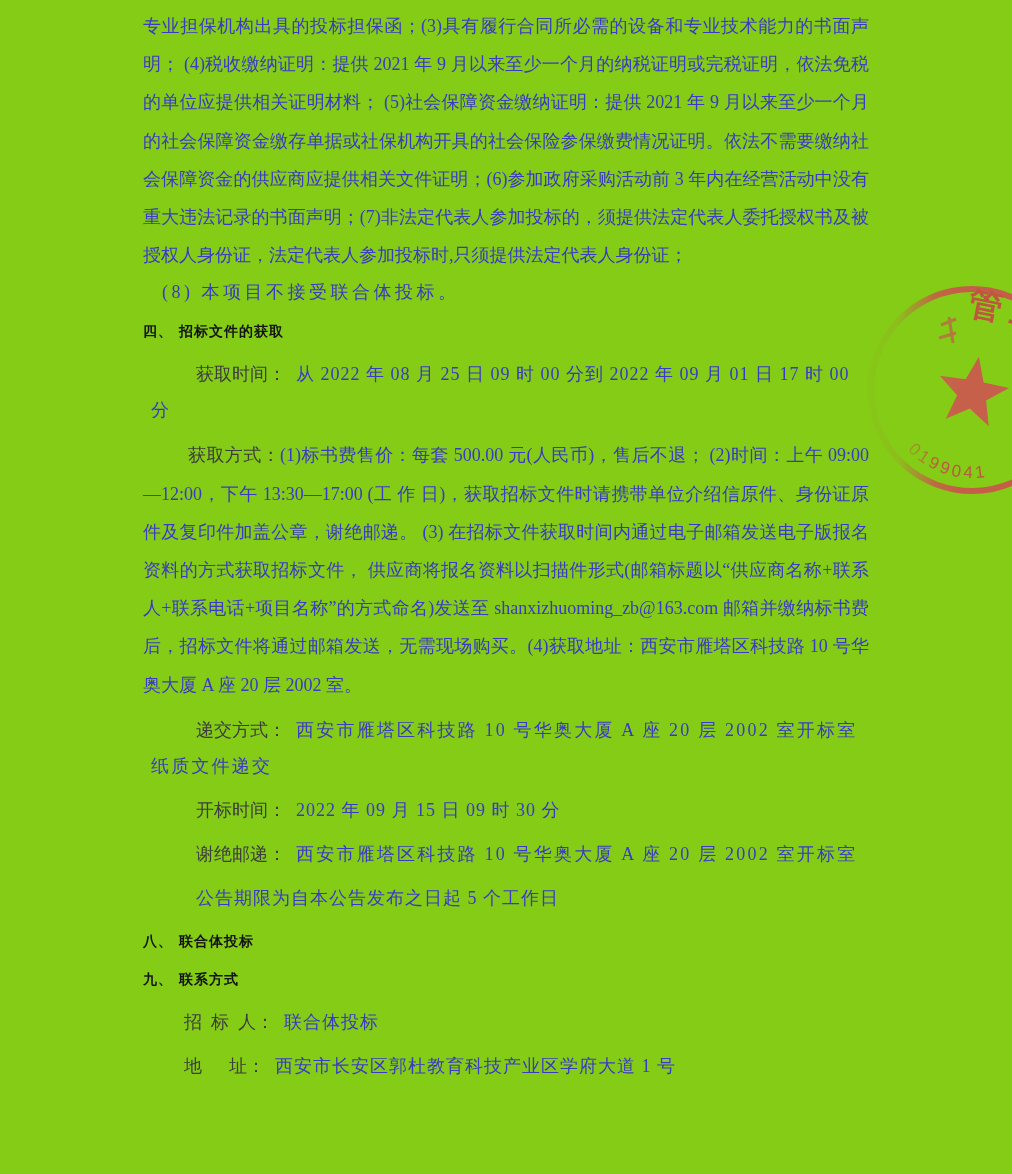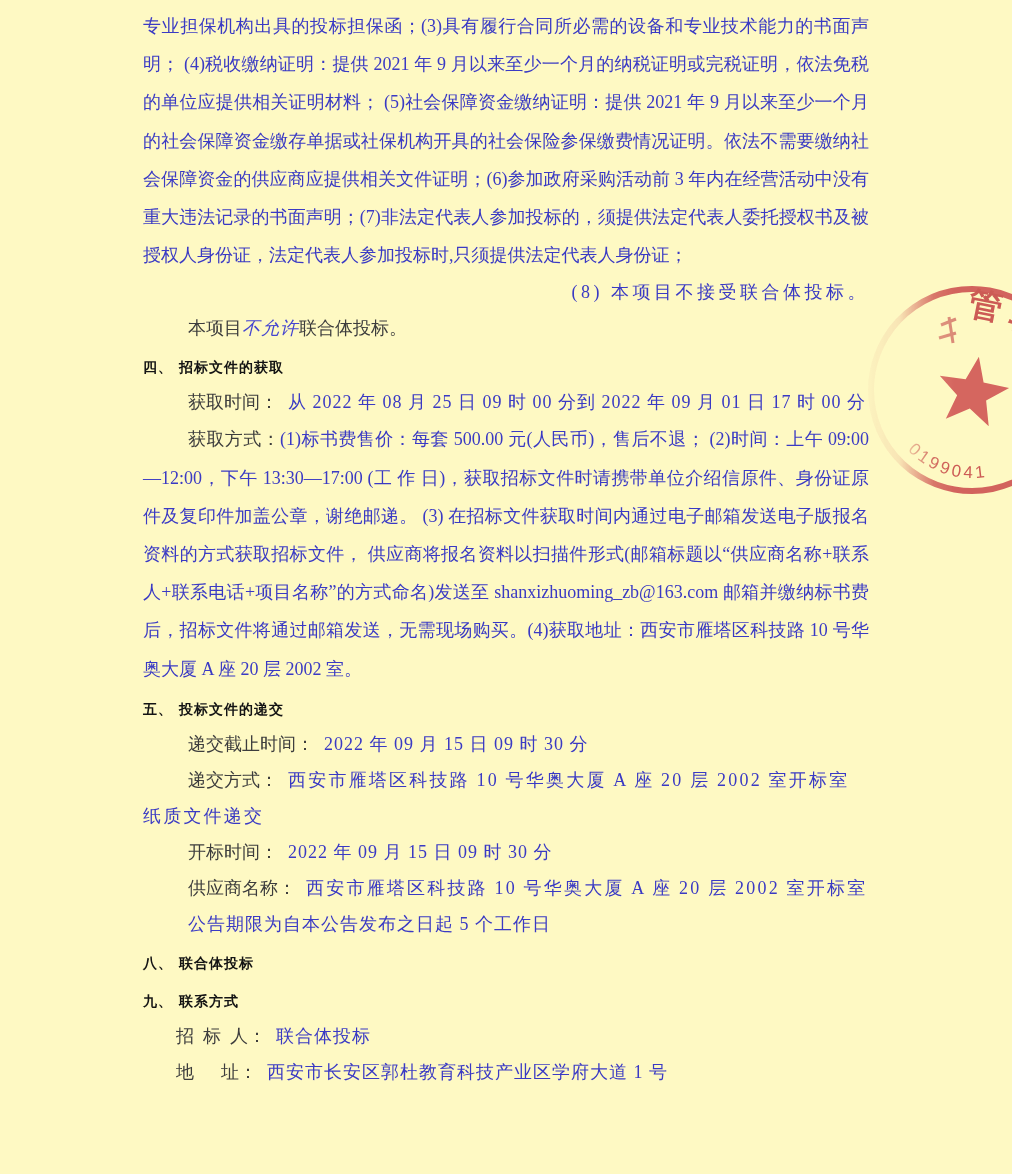--- a/index.html
+++ b/index.html
@@ -3,79 +3,75 @@
 <meta charset="utf-8">
 <style>
   html,body{margin:0;padding:0;}
   body{
     width:1012px;height:1174px;
     background:#ffffff;
     overflow:hidden;
     position:relative;
     font-family:"Liberation Serif","DejaVu Serif",serif;
   }
-  .page{position:absolute;inset:0;background:#fef9c3;text-decoration:underline;}
+  .page{position:absolute;inset:0;background:#84cc16;text-decoration:underline;}
   .content{
     position:absolute;left:143px;top:0;width:726px;
     font-size:18px;color:#3d3d3d;
   }
   .blue{color:#3a3ac4;}
   .dark{color:#3d3d3d;}
   .para{
     margin:0;text-align:justify;text-align-last:left;
     line-height:38.2px;word-break:break-all;
   }
   .para.first{padding-top:7px;}
   .para.indent2{text-indent:45px;}
   .clause8{
     margin:0;line-height:36px;text-indent:19px;
     letter-spacing:3.5px;
-    text-align:right;
   }
   .joint-note{margin:0;line-height:36px;text-indent:45px;}
   .joint-note .em{font-style:italic;color:#4545d0;letter-spacing:1px;}
   h2{
     font-family:"Liberation Sans","DejaVu Sans",sans-serif;
     font-size:14px;font-weight:bold;color:#141414;
     margin:4px 0 0 0;line-height:34px;letter-spacing:1px;
   }
   h2 .h-num{margin-right:6px;}
-  .item{margin:0;line-height:36px;text-indent:45px;word-break:break-all;}
+  .item{margin:8px;line-height:36px;text-indent:45px;word-break:break-all;}
   .item .label{white-space:pre-wrap;color:#3d3d3d;}
   .item .val{color:#3a3ac4;letter-spacing:1px;}
   .item .val.ls2{letter-spacing:2.2px;}
   .item.small-indent{text-indent:33px;}
   .item .gap{display:inline-block;width:10px;}
   .stamp{
     position:absolute;left:855px;top:265px;width:157px;height:255px;
     pointer-events:none;
   }
 </style>
 </head>
 <body>
 
 <div class="page">
   <div class="content">
 
     <p class="para first blue">专业担保机构出具的投标担保函；(3)具有履行合同所必需的设备和专业技术能力的书面声明； (4)税收缴纳证明：提供 2021 年 9 月以来至少一个月的纳税证明或完税证明，依法免税的单位应提供相关证明材料； (5)社会保障资金缴纳证明：提供 2021 年 9 月以来至少一个月的社会保障资金缴存单据或社保机构开具的社会保险参保缴费情况证明。依法不需要缴纳社会保障资金的供应商应提供相关文件证明；(6)参加政府采购活动前 3 年内在经营活动中没有重大违法记录的书面声明；(7)非法定代表人参加投标的，须提供法定代表人委托授权书及被授权人身份证，法定代表人参加投标时,只须提供法定代表人身份证；</p>
 
     <p class="clause8 blue">(8) 本项目不接受联合体投标。</p>
 
-    <p class="joint-note"><span class="dark">本项目</span><span class="em blue">不允许</span><span class="dark">联合体投标。</span></p>
 
     <h2><span class="h-num">四、</span><span>招标文件的获取</span></h2>
     <p class="item"><span class="label">获取时间：</span><span class="gap"></span><span class="val">从 2022 年 08 月 25 日 09 时 00 分到 2022 年 09 月 01 日 17 时 00 分</span></p>
     <p class="para indent2"><span class="label dark">获取方式：</span><span class="gap"></span><span class="val blue">(1)标书费售价：每套 500.00 元(人民币)，售后不退； (2)时间：上午 09:00—12:00，下午 13:30—17:00 (工 作 日)，获取招标文件时请携带单位介绍信原件、身份证原件及复印件加盖公章，谢绝邮递。 (3) 在招标文件获取时间内通过电子邮箱发送电子版报名资料的方式获取招标文件， 供应商将报名资料以扫描件形式(邮箱标题以“供应商名称+联系人+联系电话+项目名称”的方式命名)发送至 shanxizhuoming_zb@163.com 邮箱并缴纳标书费后，招标文件将通过邮箱发送，无需现场购买。(4)获取地址：西安市雁塔区科技路 10 号华奥大厦 A 座 20 层 2002 室。</span></p>
 
-    <h2><span class="h-num">五、</span><span>投标文件的递交</span></h2>
-    <p class="item"><span class="label">递交截止时间：</span><span class="gap"></span><span class="val">2022 年 09 月 15 日 09 时 30 分</span></p>
     <p class="item"><span class="label">递交方式：</span><span class="gap"></span><span class="val ls2">西安市雁塔区科技路 10 号华奥大厦 A 座 20 层 2002 室开标室纸质文件递交</span></p>
 
     <p class="item"><span class="label">开标时间：</span><span class="gap"></span><span class="val">2022 年 09 月 15 日 09 时 30 分</span></p>
-    <p class="item"><span class="label">供应商名称：</span><span class="gap"></span><span class="val ls2">西安市雁塔区科技路 10 号华奥大厦 A 座 20 层 2002 室开标室</span></p>
+    <p class="item"><span class="label">谢绝邮递：</span><span class="gap"></span><span class="val ls2">西安市雁塔区科技路 10 号华奥大厦 A 座 20 层 2002 室开标室</span></p>
 
     <p class="item"><span class="val">公告期限为自本公告发布之日起 5 个工作日</span></p>
 
     <h2><span class="h-num">八、</span><span>联合体投标</span></h2>
 
     <h2><span class="h-num">九、</span><span>联系方式</span></h2>
     <p class="item small-indent"><span class="label">招  标  人：</span><span class="gap"></span><span class="val">联合体投标</span></p>
     <p class="item small-indent"><span class="label">地      址：</span><span class="gap"></span><span class="val">西安市长安区郭杜教育科技产业区学府大道 1 号</span></p>
 
   </div>

